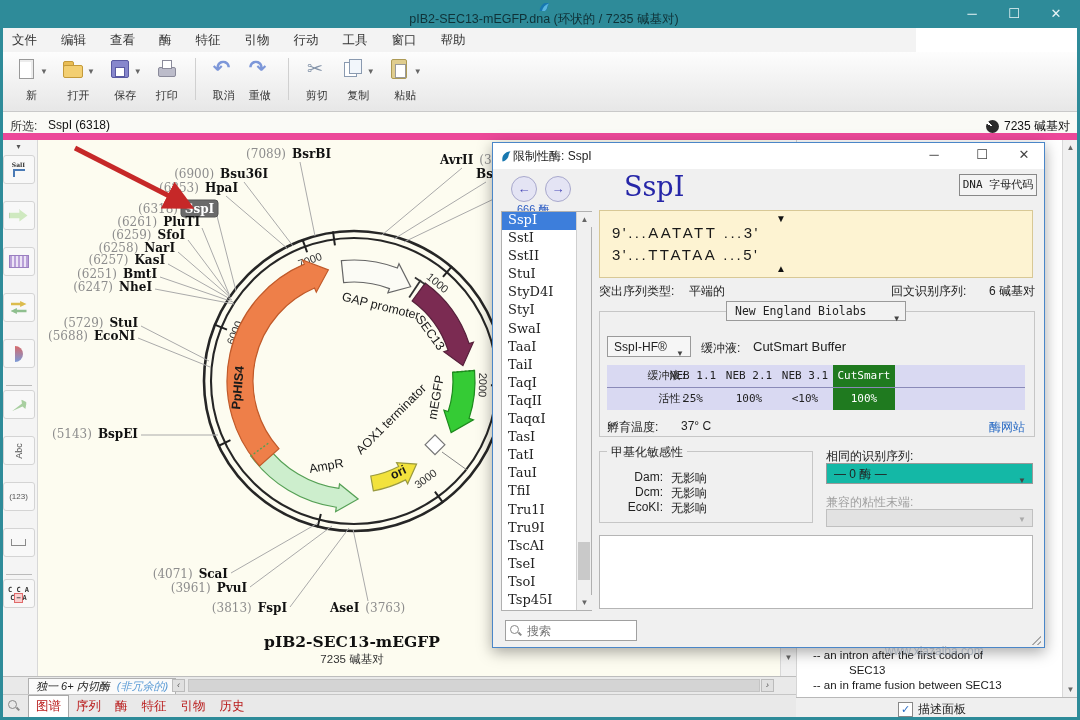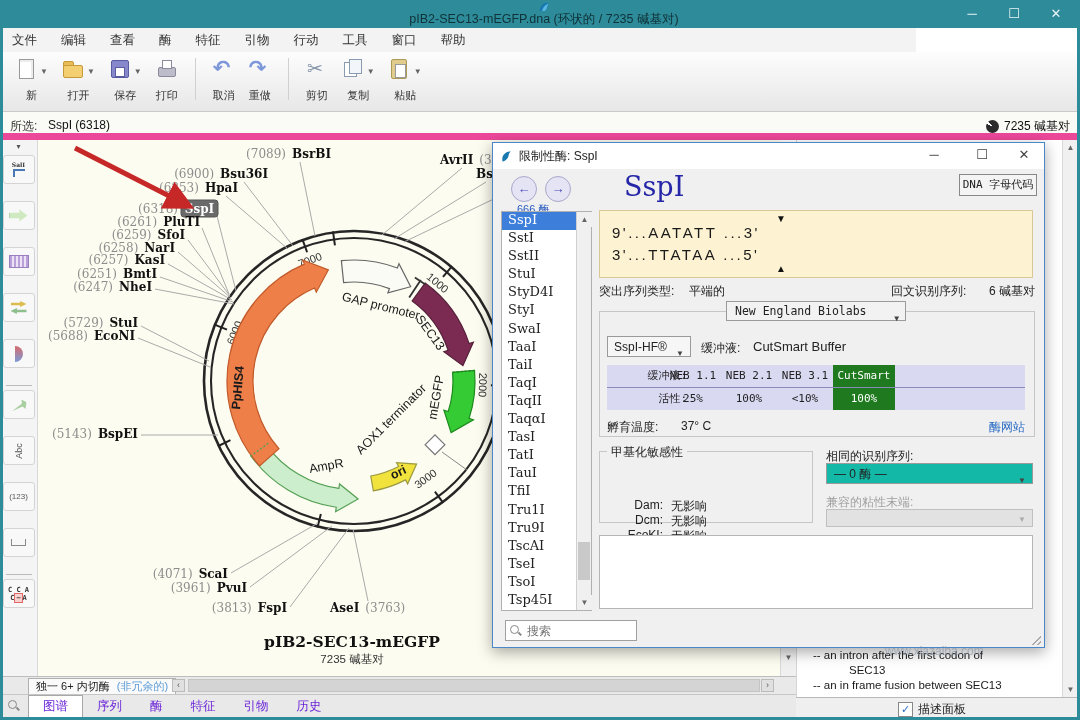--- a/index.html
+++ b/index.html
@@ -69,21 +69,21 @@
 
 #right-panel{position:absolute;left:796px;top:140px;width:266px;height:557px;background:#fff;border-left:1px solid #d5d5d5;box-sizing:border-box;overflow:hidden;}
 #description-text{position:absolute;left:0;top:508px;width:260px;font-size:11.5px;color:#1a1a1a;line-height:15px;padding-left:16px;}
 .scrollv{position:absolute;width:16px;background:#f0f0f0;border-left:1px solid #d8d8d8;box-sizing:border-box;}
 .scroll-btn{position:absolute;left:0;width:15px;height:15px;text-align:center;line-height:15px;font-size:8px;color:#666;background:#f0f0f0;}
 #map-vscroll-stub{left:780px;top:648px;height:28px;}
 #main-vscroll{left:1062px;top:140px;height:557px;}
 
 #dialog{position:absolute;left:492px;top:142px;width:553px;height:506px;background:#f0f0f0;border:1px solid #4a86c8;box-shadow:0 4px 14px rgba(0,0,0,.35);box-sizing:border-box;z-index:50;}
 #dlg-titlebar{position:absolute;left:0;top:0;width:100%;height:26px;background:#fff;display:flex;align-items:center;}
-#dlg-titlebar .t{margin-left:6px;font-size:12px;color:#222;}
+#dlg-titlebar .t{font-size:12px;color:#222;}
 .dlg-ctl{position:absolute;top:0;width:26px;height:24px;line-height:24px;text-align:center;color:#444;font-size:13px;}
 .nav-circle{position:absolute;width:24px;height:24px;border-radius:50%;background:#e4e4f4;border:1px solid #a8a8cc;color:#4848b8;font-weight:bold;font-size:13px;text-align:center;line-height:23px;}
 #dlg-count{position:absolute;left:24px;top:59px;font-size:11px;color:#2b5cc4;}
 #dlg-enzyme-name{position:absolute;left:131px;top:28px;font:27px "DejaVu Serif",serif;color:#2626a8;}
 #dna-code-btn{position:absolute;left:466px;top:31px;width:76px;height:20px;border:1px solid #888;background:#f4f4f4;font:11px "DejaVu Sans Mono",monospace;text-align:center;line-height:19px;color:#222;}
 #enzyme-list{position:absolute;left:8px;top:68px;width:91px;height:400px;border:1px solid #b0b0b0;background:#fff;box-sizing:border-box;}
 .enzyme-row{height:18.1px;line-height:18px;padding-left:6px;font:13px "DejaVu Serif",serif;color:#222;width:73px;}
 .enzyme-row.selected{background:#3d7edb;color:#fff;}
 #list-scroll{position:absolute;right:0;top:0;width:15px;height:100%;background:#f0f0f0;border-left:1px solid #d0d0d0;box-sizing:border-box;}
 #list-thumb{position:absolute;left:1px;top:330px;width:12px;height:38px;background:#c9c9c9;}
@@ -94,39 +94,39 @@
 .groupbox{position:absolute;border:1px solid #c6c6c6;}
 #neb-dropdown{position:absolute;left:233px;top:158px;width:180px;height:20px;background:#f2f2f2;border:1px solid #9a9a9a;font:11.5px "DejaVu Sans Mono",monospace;line-height:19px;padding-left:8px;box-sizing:border-box;}
 .dd-caret{position:absolute;right:6px;top:7px;font-size:8px;color:#444;}
 #variant-dropdown{position:absolute;left:114px;top:193px;width:84px;height:21px;background:#f6f6f6;border:1px solid #9a9a9a;font-size:12px;line-height:20px;padding-left:6px;box-sizing:border-box;}
 #buf-table{position:absolute;left:114px;top:222px;width:418px;height:45px;background:#d9d9f2;font:11px "DejaVu Sans Mono",monospace;color:#222;}
 #buf-table .hl{position:absolute;left:226px;top:0;width:62px;height:45px;background:#1f7a1f;}
 #buf-table .divline{position:absolute;left:0;top:22px;width:100%;height:1px;background:#8a8ab8;}
 .bt-cell{position:absolute;height:22px;line-height:22px;text-align:center;}
 #meth-group{left:106px;top:308px;width:212px;height:70px;}
 #meth-title{position:absolute;left:114px;top:301px;background:#f0f0f0;padding:0 4px;font-size:12px;color:#222;}
-.meth-row{position:absolute;font-size:12px;color:#222;margin-top:28px;}
+.meth-row{position:absolute;font-size:12px;color:#222;}
 .dd{position:absolute;background:#14b8a6;border:1px solid #9a9a9a;font-size:12px;box-sizing:border-box;}
 #big-box{position:absolute;left:106px;top:392px;width:434px;height:74px;background:#fff;border:1px solid #b5b5b5;box-sizing:border-box;}
 #dlg-search{position:absolute;left:12px;top:477px;width:132px;height:21px;border:1px solid #a0a0a0;background:#fff;box-sizing:border-box;display:flex;align-items:center;}
 #dlg-search input{border:none;outline:none;width:100px;font-size:12px;color:#333;background:transparent;margin-left:3px;font-family:inherit;}
 .mag{display:inline-block;position:relative;width:12px;height:12px;margin-left:4px;}
 .mag::before{content:"";position:absolute;left:0;top:0;width:7px;height:7px;border:1.5px solid #888;border-radius:50%;}
 .mag::after{content:"";position:absolute;left:8px;top:8px;width:4px;height:1.5px;background:#888;transform:rotate(45deg);}
 #dlg-grip{position:absolute;right:3px;bottom:2px;width:10px;height:10px;background:
  linear-gradient(135deg,transparent 0 50%,#aaa 50% 60%,transparent 60% 75%,#aaa 75% 85%,transparent 85%);}
 
-#statusbar{position:absolute;left:0;top:676px;width:796px;height:18px;background:#e9e9e9;border-top:1px solid #bdbdbd;box-sizing:border-box;}
+#statusbar{position:absolute;left:0;top:676px;width:796px;height:18px;background:#e9e9e9;border-top:1px solid #bdbdbd;box-sizing:border-box;font-style:italic;}
 #unique-tab{position:absolute;left:28px;top:1px;height:15px;line-height:15px;background:#fafafa;border:1px solid #b0b0b0;padding:0 7px;font-size:11px;}
 #unique-tab .note{color:#5b9bd5;margin-left:4px;}
 .hbtn{position:absolute;top:2px;width:13px;height:13px;background:#e0e0e0;border:1px solid #bbb;box-sizing:border-box;text-align:center;line-height:11px;font-size:9px;color:#555;}
 #hscroll-track{position:absolute;left:188px;top:2px;width:572px;height:13px;background:#d4d4d4;border:1px solid #c4c4c4;box-sizing:border-box;}
 #tabbar{position:absolute;left:0;top:694px;width:796px;height:23px;background:#e9e9e9;border-top:1px solid #c6c6c6;box-sizing:border-box;display:flex;align-items:center;}
 #tabbar .mag{margin-left:8px;margin-right:8px;}
-.btab{height:21px;line-height:21px;padding:0 14px;font-size:12.5px;color:#6d28d9;}
+.btab{height:21px;line-height:21px;padding:0 7px;font-size:12.5px;color:#b91c1c;}
 .btab.active{background:#fff;border:1px solid #a8a8a8;border-bottom:none;}
 #desc-bar{position:absolute;left:796px;top:697px;width:284px;height:23px;background:#efefef;border-top:1px solid #b8b8b8;box-sizing:border-box;}
 #desc-check{position:absolute;left:102px;top:3px;display:flex;align-items:center;gap:5px;font-size:12px;color:#222;}
 #desc-check .box{width:13px;height:13px;border:1px solid #888;background:#fff;color:#2b6cc4;font-size:11px;line-height:12px;text-align:center;}
 #watermark{position:absolute;left:835px;top:642px;z-index:60;pointer-events:none;}
 #watermark .big{font-size:46px;font-weight:bold;letter-spacing:6px;color:rgba(138,150,168,.5);}
 #watermark .url{font-size:12px;color:rgba(138,150,168,.65);margin-top:2px;margin-left:50px;}
 #frame{position:absolute;left:0;top:0;width:1080px;height:720px;border:3px solid #2e8b99;box-sizing:border-box;pointer-events:none;z-index:100;}
 </style>
 </head>

